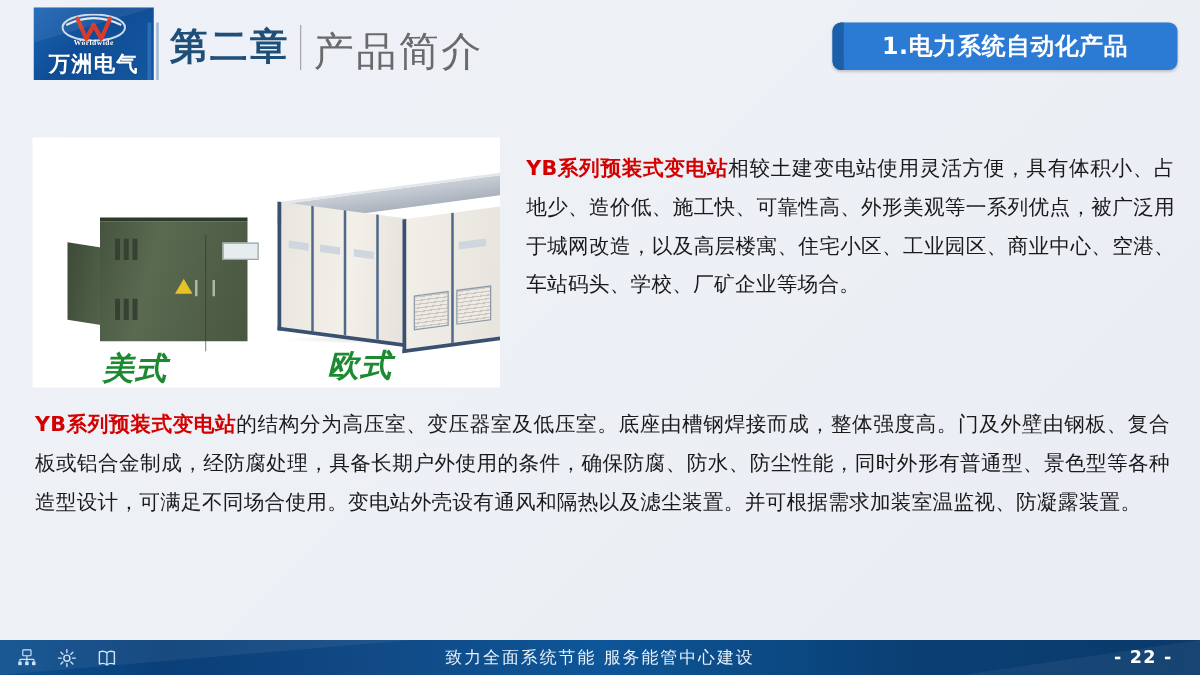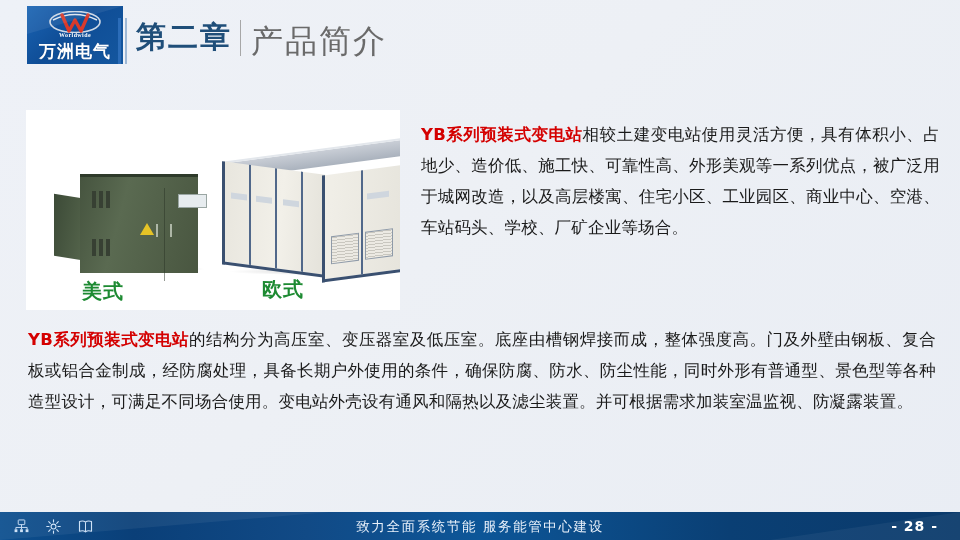--- a/index.html
+++ b/index.html
@@ -136,23 +136,24 @@
   .photo {
     position: absolute;
     left: 26px; top: 110px;
     width: 374px; height: 200px;
     background: #ffffff;
     overflow: hidden;
   }
   .caption {
     position: absolute;
     font-family: "DejaVu Serif", serif;
-    font-size: 20px;
+    font-size: 25px;
     font-weight: bold;
     color: #1d8a32;
+    font-style: italic;
     letter-spacing: 1px;
   }
   .cap-us { left: 56px; top: 168px; }
   .cap-eu { left: 236px; top: 166px; }
 
   
   .us-unit { position: absolute; left: 28px; top: 56px; width: 160px; height: 104px; }
   .us-main {
     position: absolute; left: 26px; top: 8px;
     width: 118px; height: 96px;
@@ -300,20 +301,24 @@
       <div class="logo-cn">万洲电气</div>
     </div>
 
     <div class="header-divider"></div>
     <div class="header-divider2"></div>
 
     <div class="chapter">第二章</div>
     <div class="title-sep"></div>
     <div class="subtitle">产品简介</div>
 
+    <div class="top-banner">
+      <div class="edge"></div>
+      <div class="label">1.电力系统自动化产品</div>
+    </div>
   </div>
 
   <div class="photo">
 
     <div class="us-unit">
       <div class="us-shadow"></div>
       <div class="us-side"></div>
       <div class="us-main">
         <div class="us-vent" style="left:12px; top:14px;"></div>
         <div class="us-vent" style="left:19px; top:14px;"></div>
@@ -377,16 +382,16 @@
           <path d="M13.1 2.9 L11.4 4.6"></path>
             <path d="M4.6 11.4 L2.9 13.1"></path>
         </g>
       </svg>
       <svg width="15" height="15" viewBox="0 0 16 16">
         <path d="M8 3.4 C6.4 1.9 3.8 1.9 1.6 2.6 L1.6 13 C3.8 12.3 6.4 12.3 8 13.8 C9.6 12.3 12.2 12.3 14.4 13 L14.4 2.6 C12.2 1.9 9.6 1.9 8 3.4 Z" fill="none" stroke="#cfe2f7" stroke-width="1.2" stroke-linejoin="round"></path>
         <path d="M8 3.6 L8 13.6" stroke="#cfe2f7" stroke-width="1.1"></path>
       </svg>
     </div>
     <div class="footer-center">致力全面系统节能  服务能管中心建设</div>
-    <div class="footer-page">- 28 -</div>
+    <div class="footer-page">- 22 -</div>
   </div>
 
 </div>
 
 </body></html>

